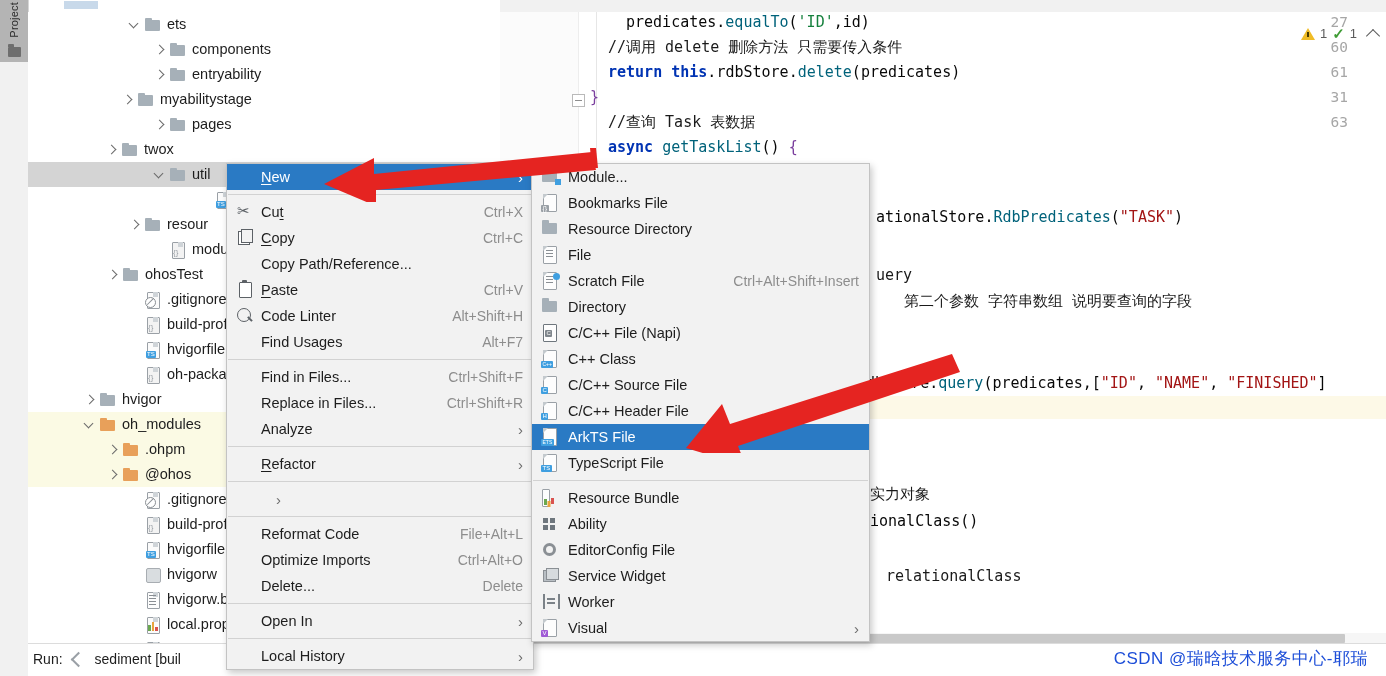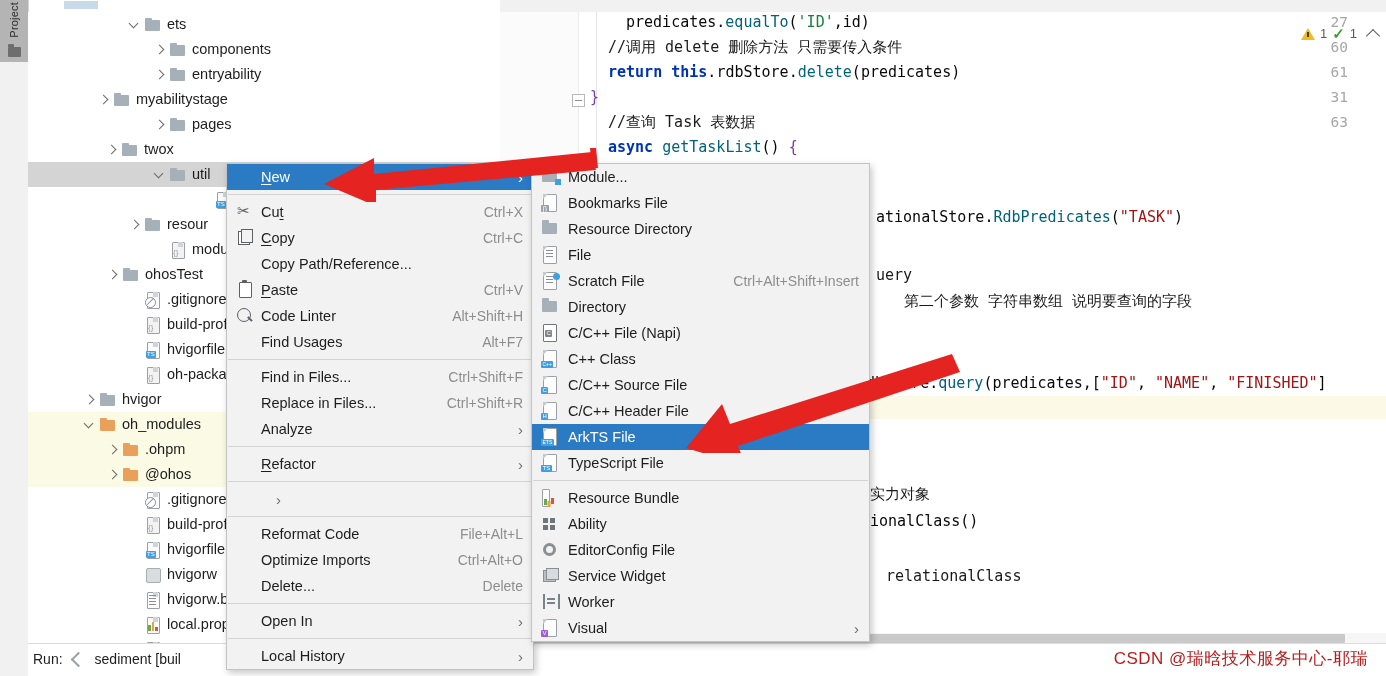--- a/index.html
+++ b/index.html
@@ -113,21 +113,21 @@
   .hscroll{position:absolute;left:500px;right:0;bottom:32px;height:11px;background:#f6f6f6;}
   .hscroll .thumb{position:absolute;left:0;top:1px;height:9px;width:845px;background:#c9c9c9;border-radius:1px;}
 
   
   .bottom{position:absolute;left:28px;right:0;bottom:0;height:32px;background:#ffffff;border-top:1px solid #dcdcdc;}
   .runbar{position:absolute;left:5px;top:7px;display:flex;align-items:center;gap:9px;font-size:14px;color:#1d1d1d;}
   .runicon{width:14px;height:14px;position:relative;}
   .runicon:after{content:"";position:absolute;left:1px;top:2px;width:9px;height:9px;border-left:2px solid #9aa0a6;border-bottom:2px solid #9aa0a6;transform:rotate(45deg);}
 
   
-  .watermark{position:absolute;right:18px;bottom:6px;font-size:17px;color:#b91c1c;letter-spacing:.5px;}
+  .watermark{position:absolute;right:18px;bottom:6px;font-size:17px;color:#1d4ed8;letter-spacing:.5px;}
 
   
   .menu{
     position:absolute;left:226px;top:163px;width:306px;
     background:#f2f2f2;border:1px solid #c3c3c3;
     box-shadow:2px 3px 7px rgba(0,0,0,.22);
     padding:0;font-size:14.5px;color:#1d1d1d;
   }
   .mi{height:26px;display:flex;align-items:center;position:relative;padding:0 10px 0 8px;}
   .mi.sel{background:#2a7ac4;color:#ffffff;}
@@ -213,21 +213,21 @@
       <div class="row" style="padding-left: 125px;">
         <span class="chev r"></span>
         <span class="ic folder"></span>
         <span class="lbl">components</span>
       </div>
       <div class="row" style="padding-left: 125px;">
         <span class="chev r"></span>
         <span class="ic folder"></span>
         <span class="lbl">entryability</span>
       </div>
-      <div class="row" style="padding-left: 69px;">
+      <div class="row" style="padding-left: 69px; margin-left: 24px;">
         <span class="chev r"></span>
         <span class="ic folder"></span>
         <span class="lbl">myabilitystage</span>
       </div>
       <div class="row" style="padding-left: 125px;">
         <span class="chev r"></span>
         <span class="ic folder"></span>
         <span class="lbl">pages</span>
       </div>
       <div class="row" style="padding-left: 77px;">

